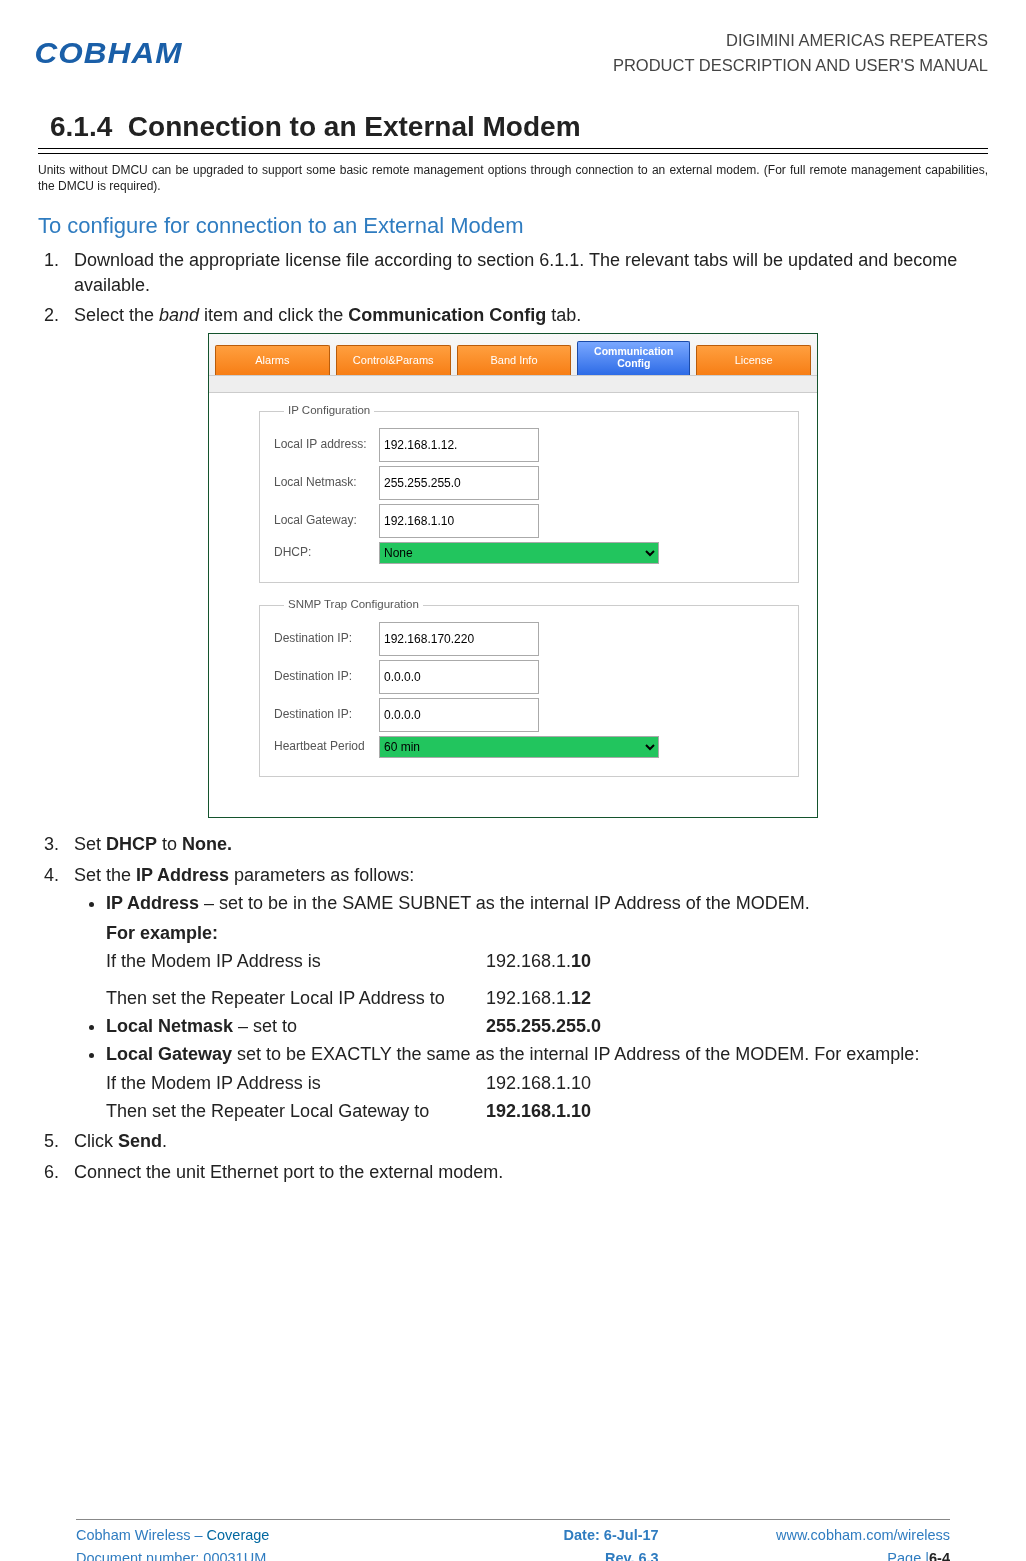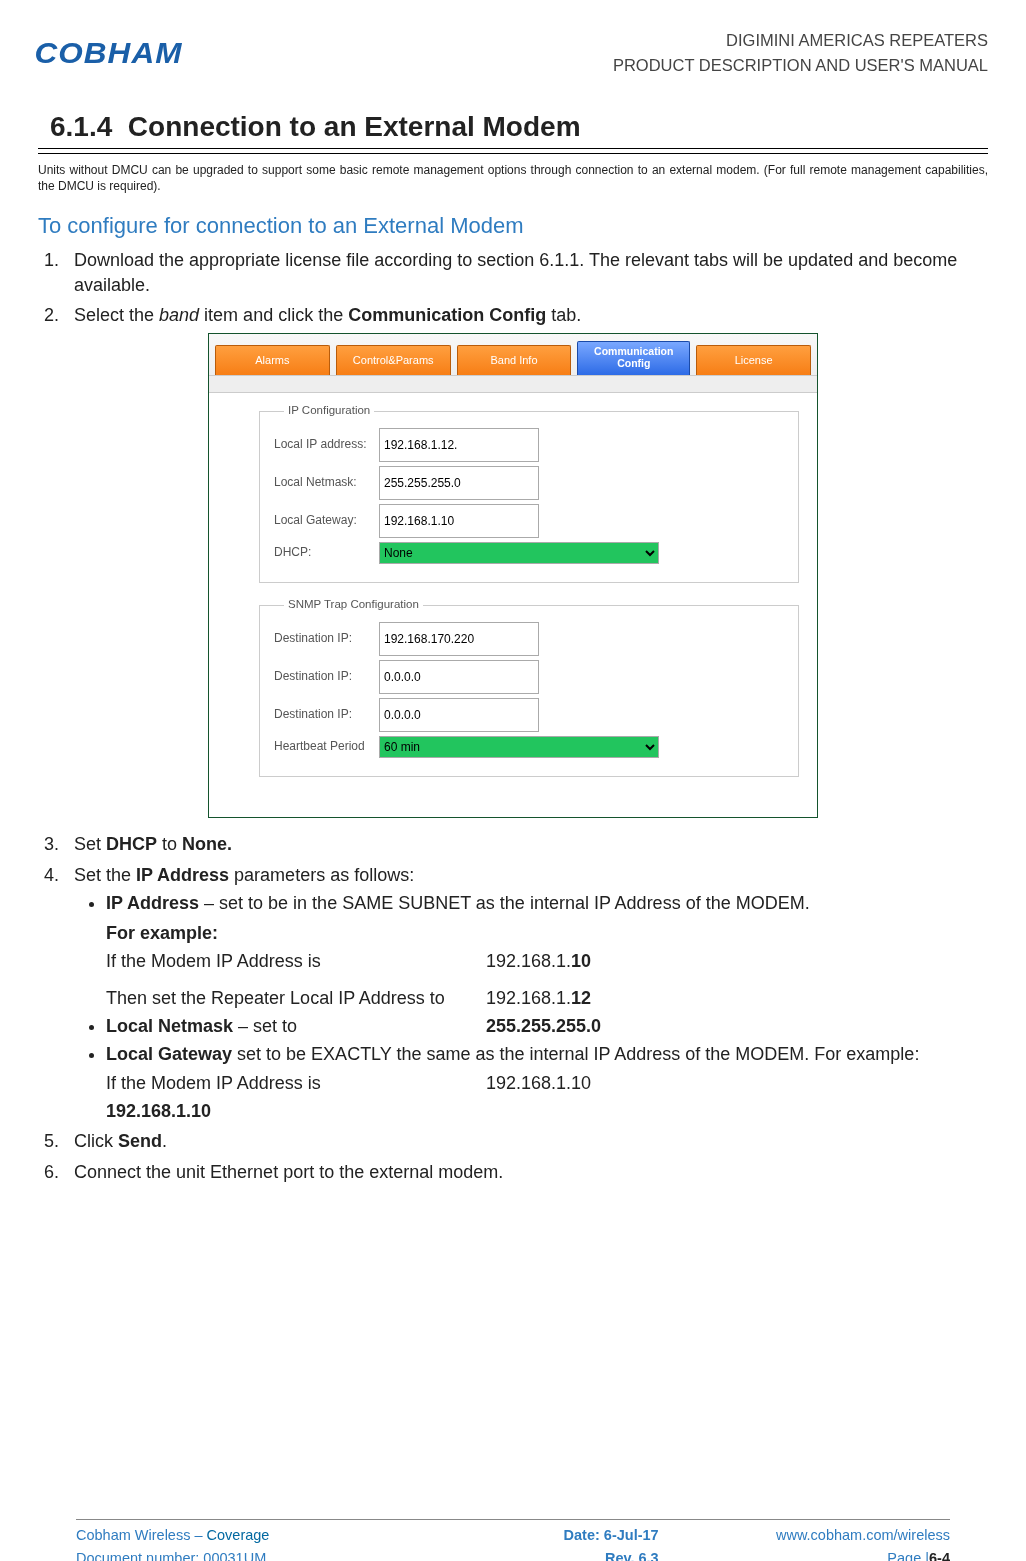--- a/index.html
+++ b/index.html
@@ -284,20 +284,21 @@
           <div class="cell bold">255.255.255.0</div>
         </div>
       </li>
       <li>
         <span class="bold">Local Gateway</span><span> set to be EXACTLY the same as the internal IP Address of the MODEM. For example:</span>
         <div class="tab-row" style="margin-top:4px">
           <div class="cell c1">If the Modem IP Address is</div>
           <div class="cell">192.168.1.10</div>
         </div>
         <div class="tab-row" style="margin-top:4px">
+          <div class="cell c1">Then set the Repeater Local Gateway to</div>
           <div class="cell bold">192.168.1.10</div>
         </div>
       </li>
     </ul>
   </li>
   <li>
     <span>Click </span><span class="bold">Send</span><span>.</span>
   </li>
   <li>Connect the unit Ethernet port to the external modem.</li>
 </ol>

